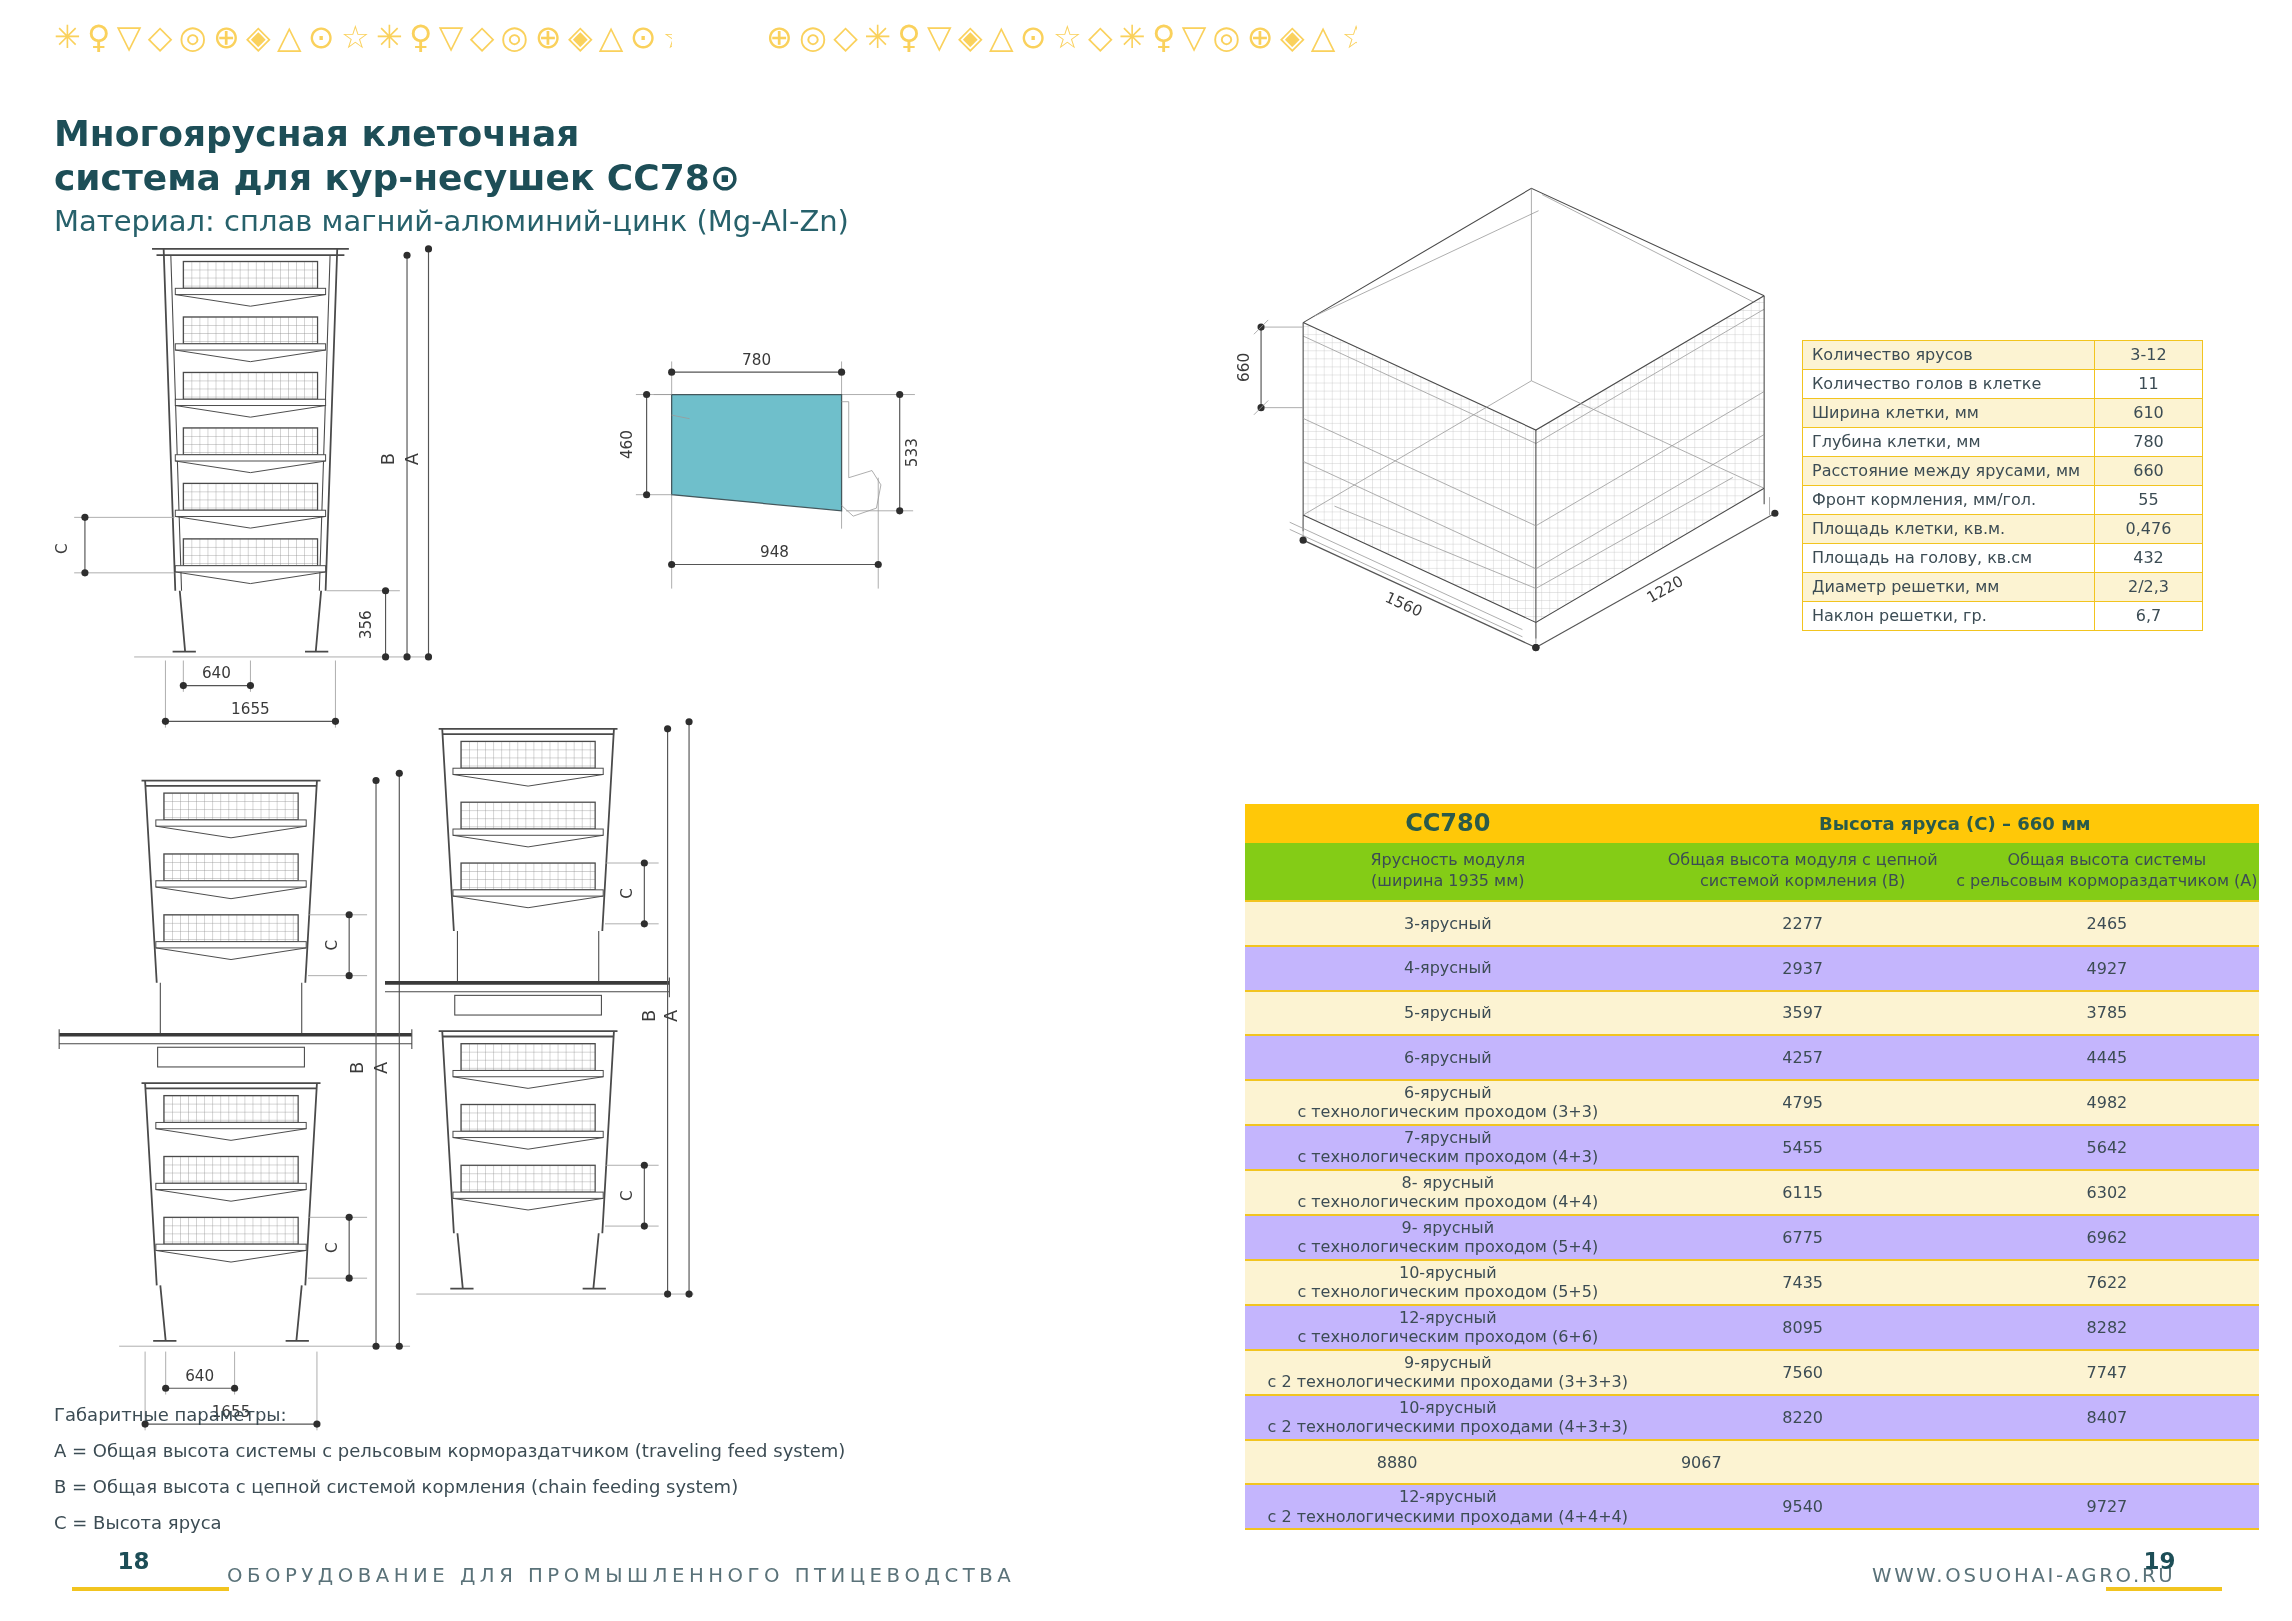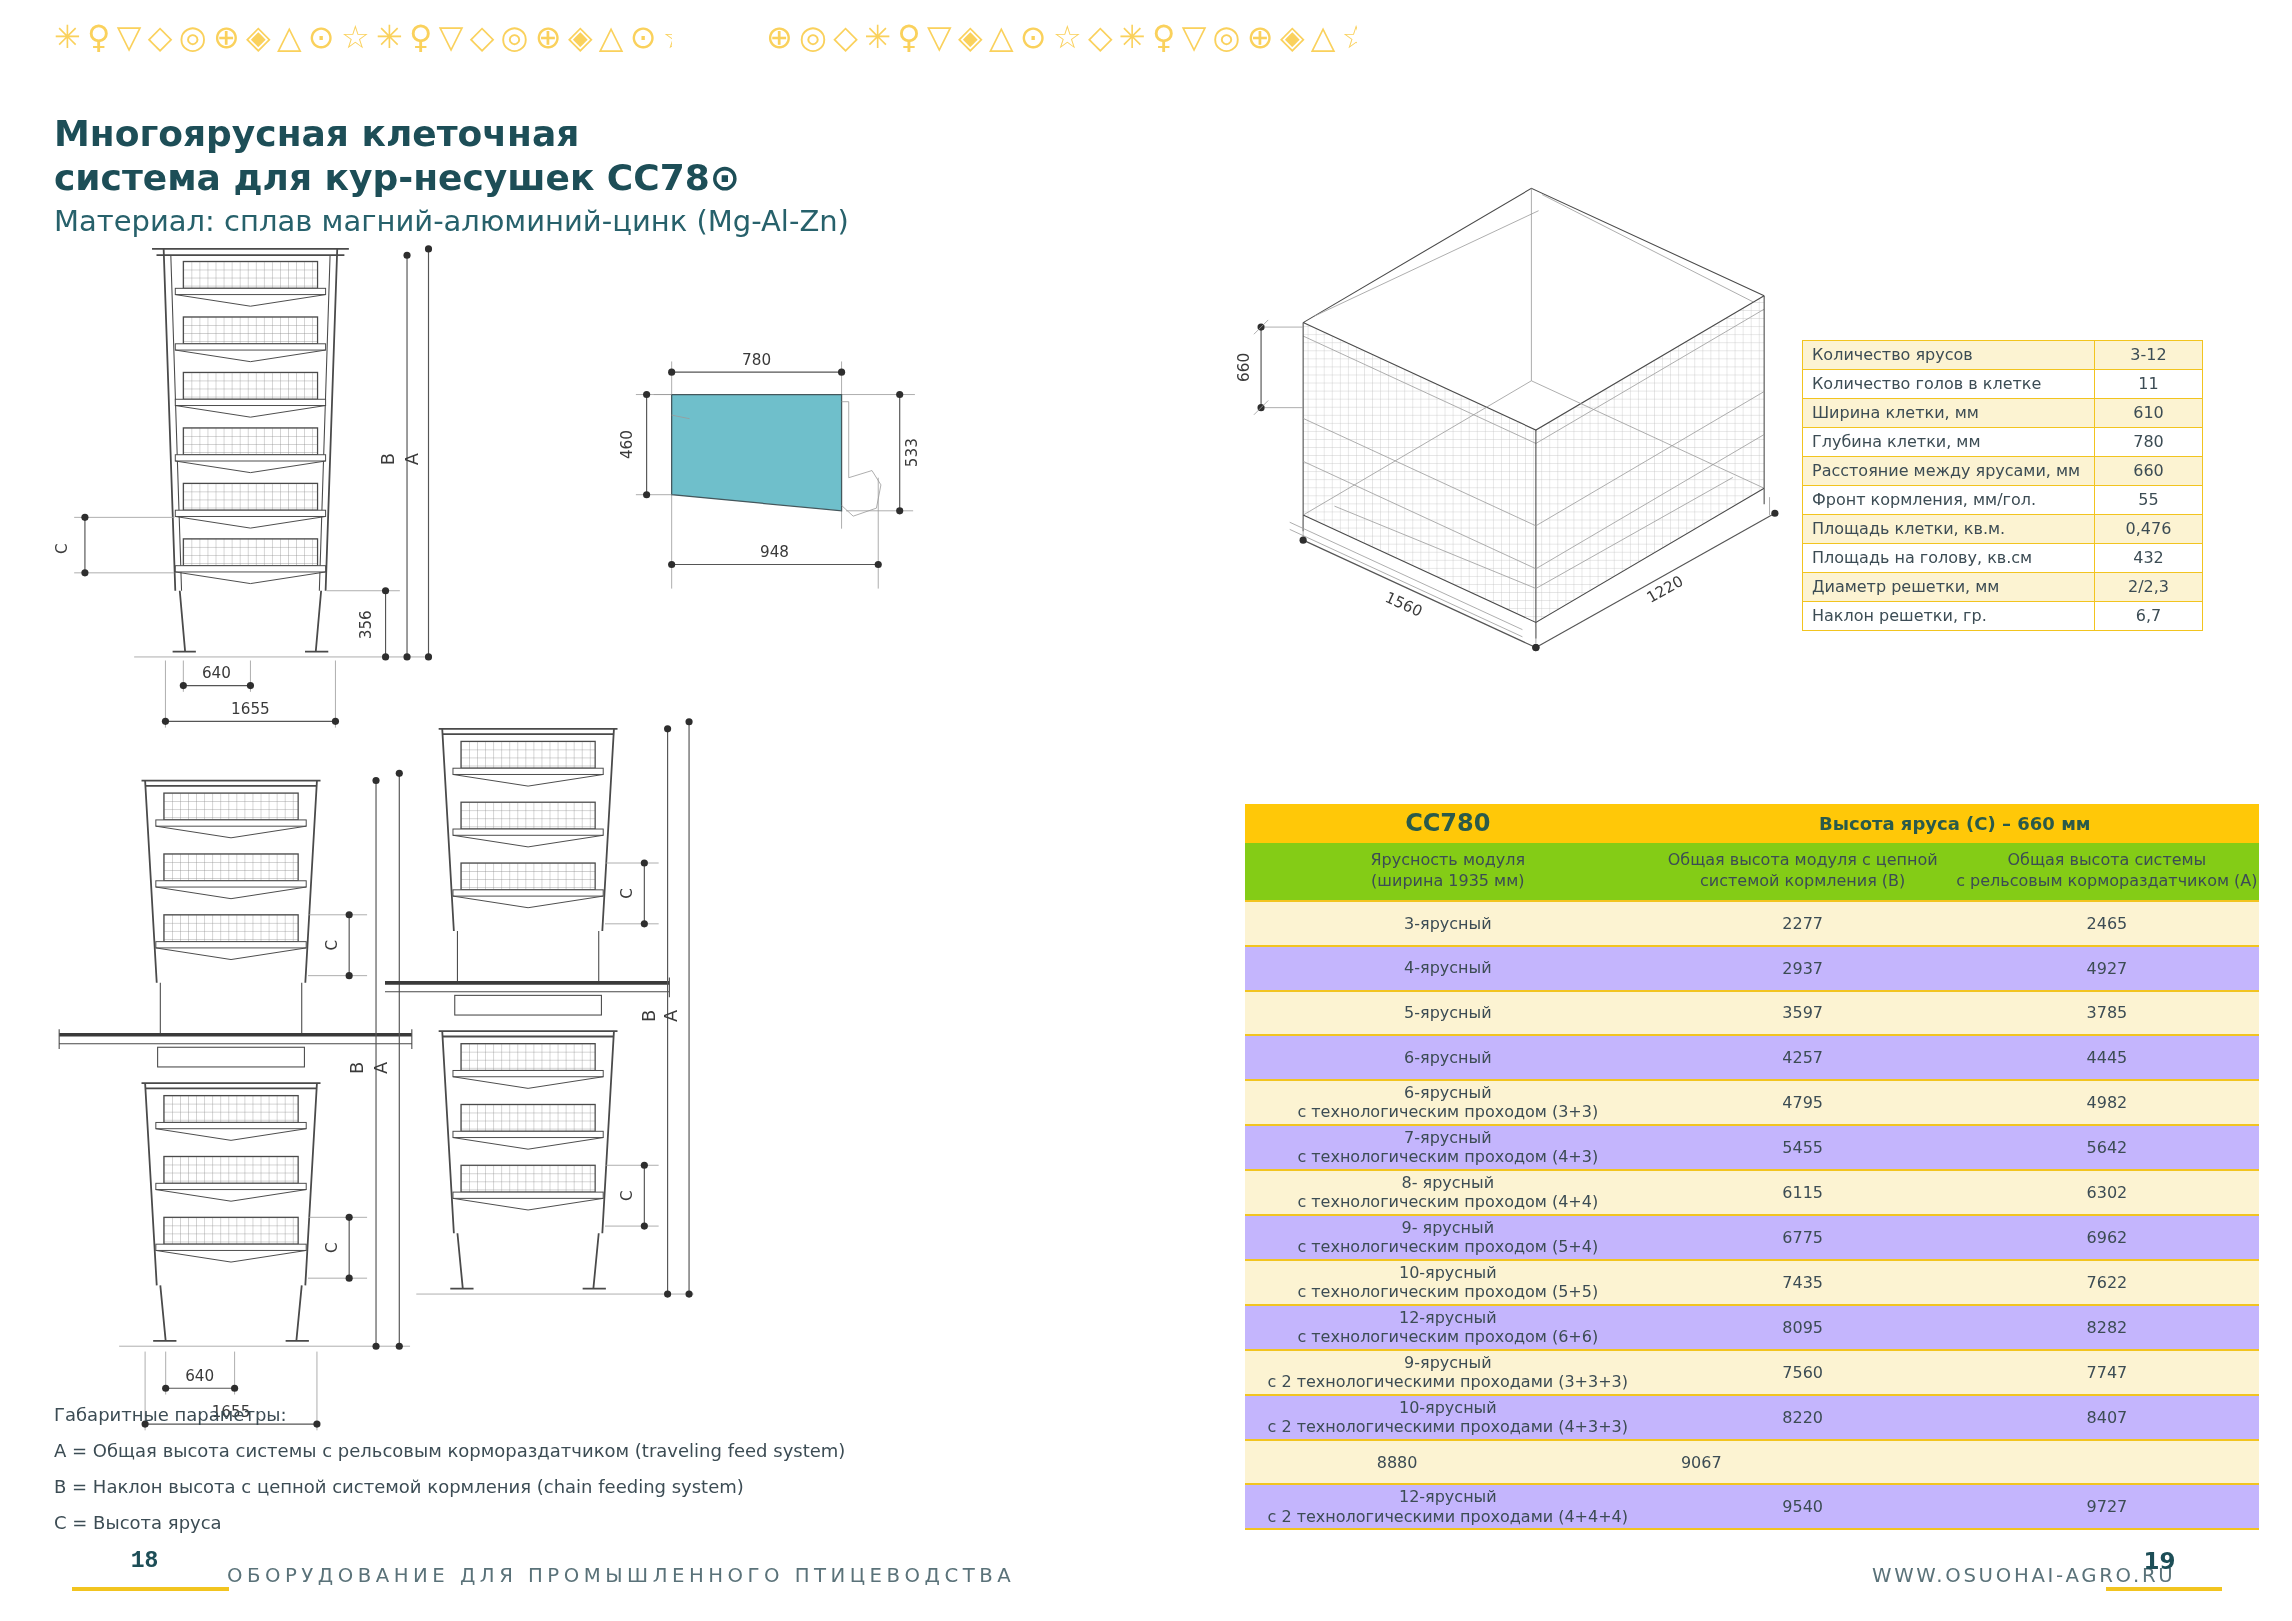--- a/index.html
+++ b/index.html
@@ -44,21 +44,21 @@
   .srow{display:flex;align-items:center;min-height:39px;border-top:2.2px solid #F2C41F;background:#c4b5fd;padding:1.8px 0;}
   .srow:nth-child(odd){background:#FCF3D2;}
   .srow:last-child{border-bottom:2.2px solid #F2C41F;}
   .sname{width:40%;text-align:center;font-size:16px;line-height:19.7px;color:#3c4c54;white-space:pre-line;}
   .sval{width:30%;text-align:center;font-size:16px;color:#3c4c54;}
   
   .legend{position:absolute;left:54px;top:1397px;font-size:18px;line-height:36px;color:#3c4c54;}
   
   .pgnum{position:absolute;top:1548px;width:107px;text-align:center;font-size:23px;
          font-weight:bold;color:#1d4e57;}
-  .pg-left{left:91px;font-family:Liberation Mono, monospace;} .pg-right{left:2106px;}
+  .pg-left{left:80px;} .pg-right{left:2106px;}
   .pgline{position:absolute;top:1587px;height:3.6px;background:#F2C41F;}
   .pgline-left{left:72px;width:157px;} .pgline-right{left:2106px;width:116px;}
   .caption{position:absolute;left:227px;top:1564px;font-size:19.7px;letter-spacing:4.5px;color:#5a7279;}
   .url{position:absolute;left:1872px;top:1564px;font-size:19.7px;letter-spacing:2.7px;color:#5a7279;}
   .abs{position:absolute;}
 </style>
 </head>
 <body>
 
 <div class="page">
@@ -400,21 +400,21 @@
 с 2 технологическими проходами (4+4+4)</div>
           <div class="sval">9540</div>
           <div class="sval">9727</div>
         </div>
     </div>
   </div>
 
   <div class="legend">
     <div>Габаритные параметры:</div>
     <div>А = Общая высота системы с рельсовым кормораздатчиком (traveling feed system)</div>
-    <div>В = Наклон высота с цепной системой кормления (chain feeding system)</div>
+    <div>В = Общая высота с цепной системой кормления (chain feeding system)</div>
     <div>С = Высота яруса</div>
   </div>
 
   <div class="pgnum pg-left">18</div>
   <div class="pgline pgline-left"></div>
   <div class="caption">ОБОРУДОВАНИЕ ДЛЯ ПРОМЫШЛЕННОГО ПТИЦЕВОДСТВА</div>
   <div class="url">WWW.OSUOHAI-AGRO.RU</div>
   <div class="pgnum pg-right">19</div>
   <div class="pgline pgline-right"></div>
 

